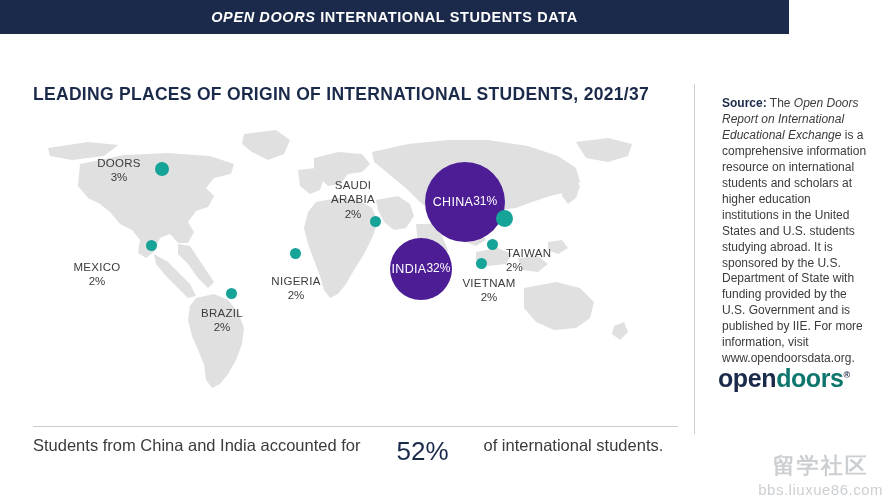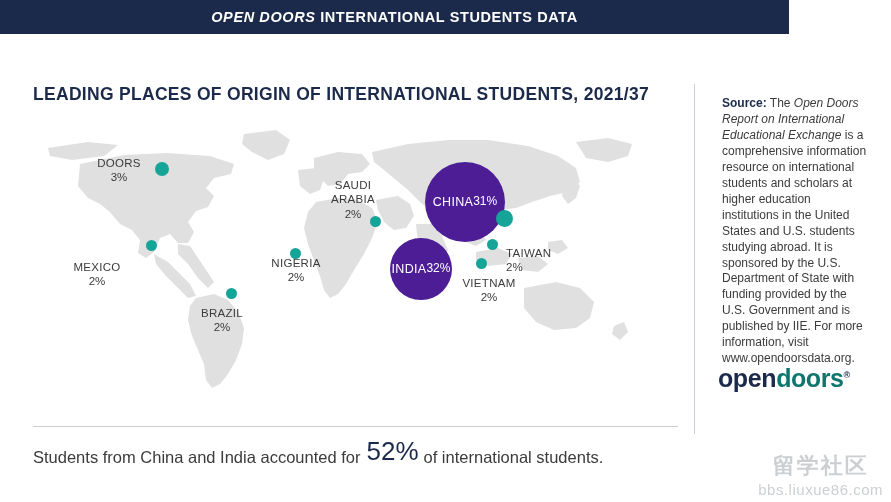--- a/index.html
+++ b/index.html
@@ -157,21 +157,22 @@
     background: #c9cdd4;
   }
   #footer-stat {
     position: absolute;
     left: 33px;
     top: 402px;
     width: 650px;
     font-size: 16.5px;
     color: #3b3b3b;
     display: flex;
-    align-items: flex-end;
+    align-items: flex-start;
+    gap: 30px;
   }
   #footer-stat .pct {
     font-size: 26px;
     font-weight: normal;
     color: #1b2a4a;
     margin: 0 5px 0 6px;
   }
 
   
   #watermark {
@@ -270,21 +271,21 @@
       <div class="l-val">2%</div>
     </div>
 
     <div class="dot" style="left:459px; top:127px; width:11px; height:11px;"></div>
     <div class="label" style="left:478px; top:134px; text-align:left;">
       <div class="l-name">TAIWAN</div>
       <div class="l-val">2%</div>
     </div>
 
     <div class="dot" style="left:262px; top:136px; width:11px; height:11px;"></div>
-    <div class="label" style="left:232px; top:144px; width:72px; text-align:center;">
+    <div class="label" style="left:232px; top:162px; width:72px; text-align:center;">
       <div class="l-name">NIGERIA</div>
       <div class="l-val">2%</div>
     </div>
 
     <div class="dot" style="left:198px; top:176px; width:11px; height:11px;"></div>
     <div class="label" style="left:160px; top:194px; width:68px; text-align:center;">
       <div class="l-name">BRAZIL</div>
       <div class="l-val">2%</div>
     </div>
 

